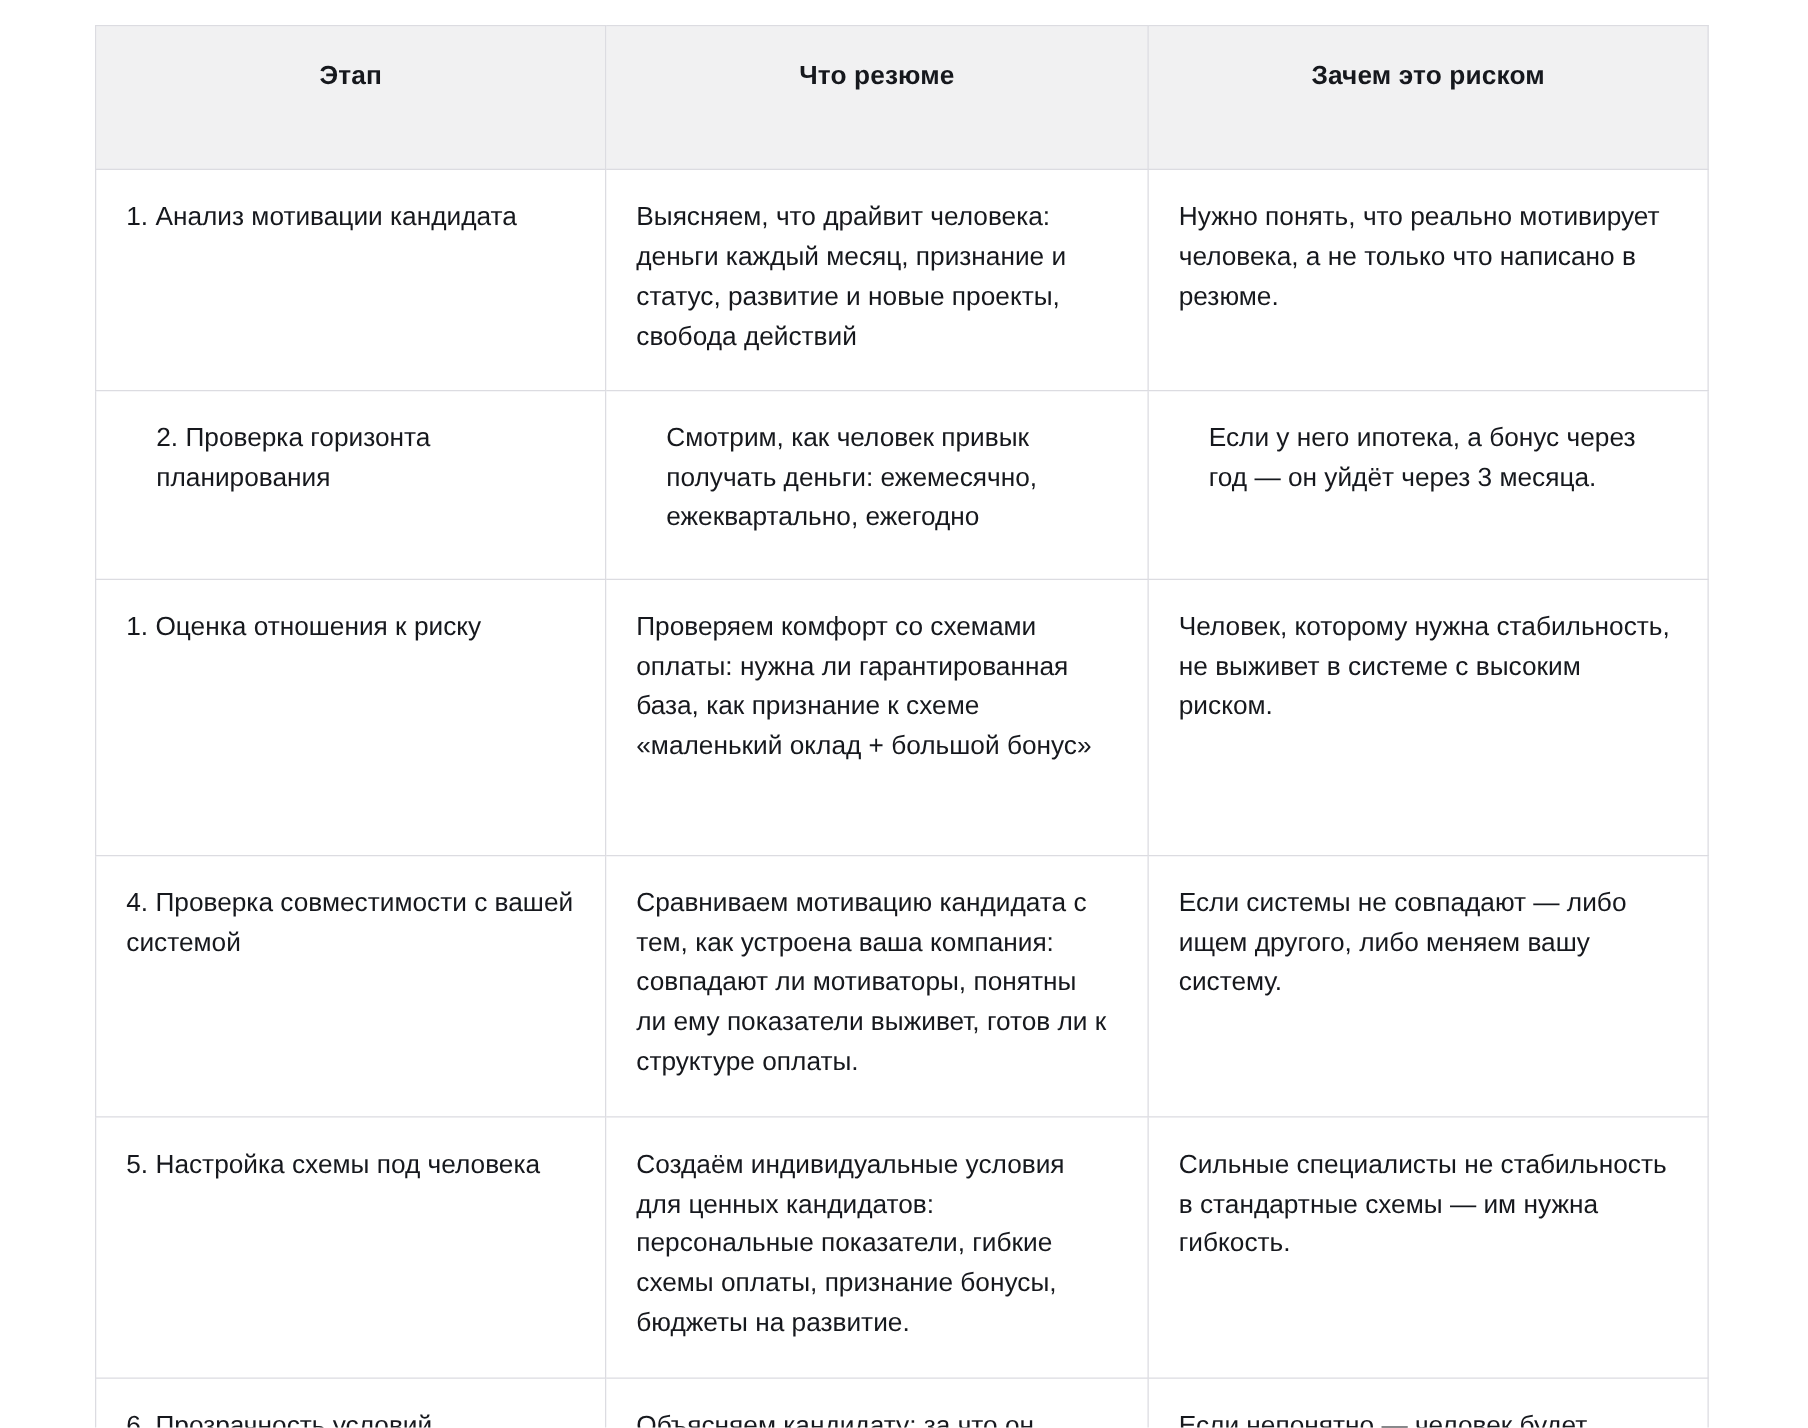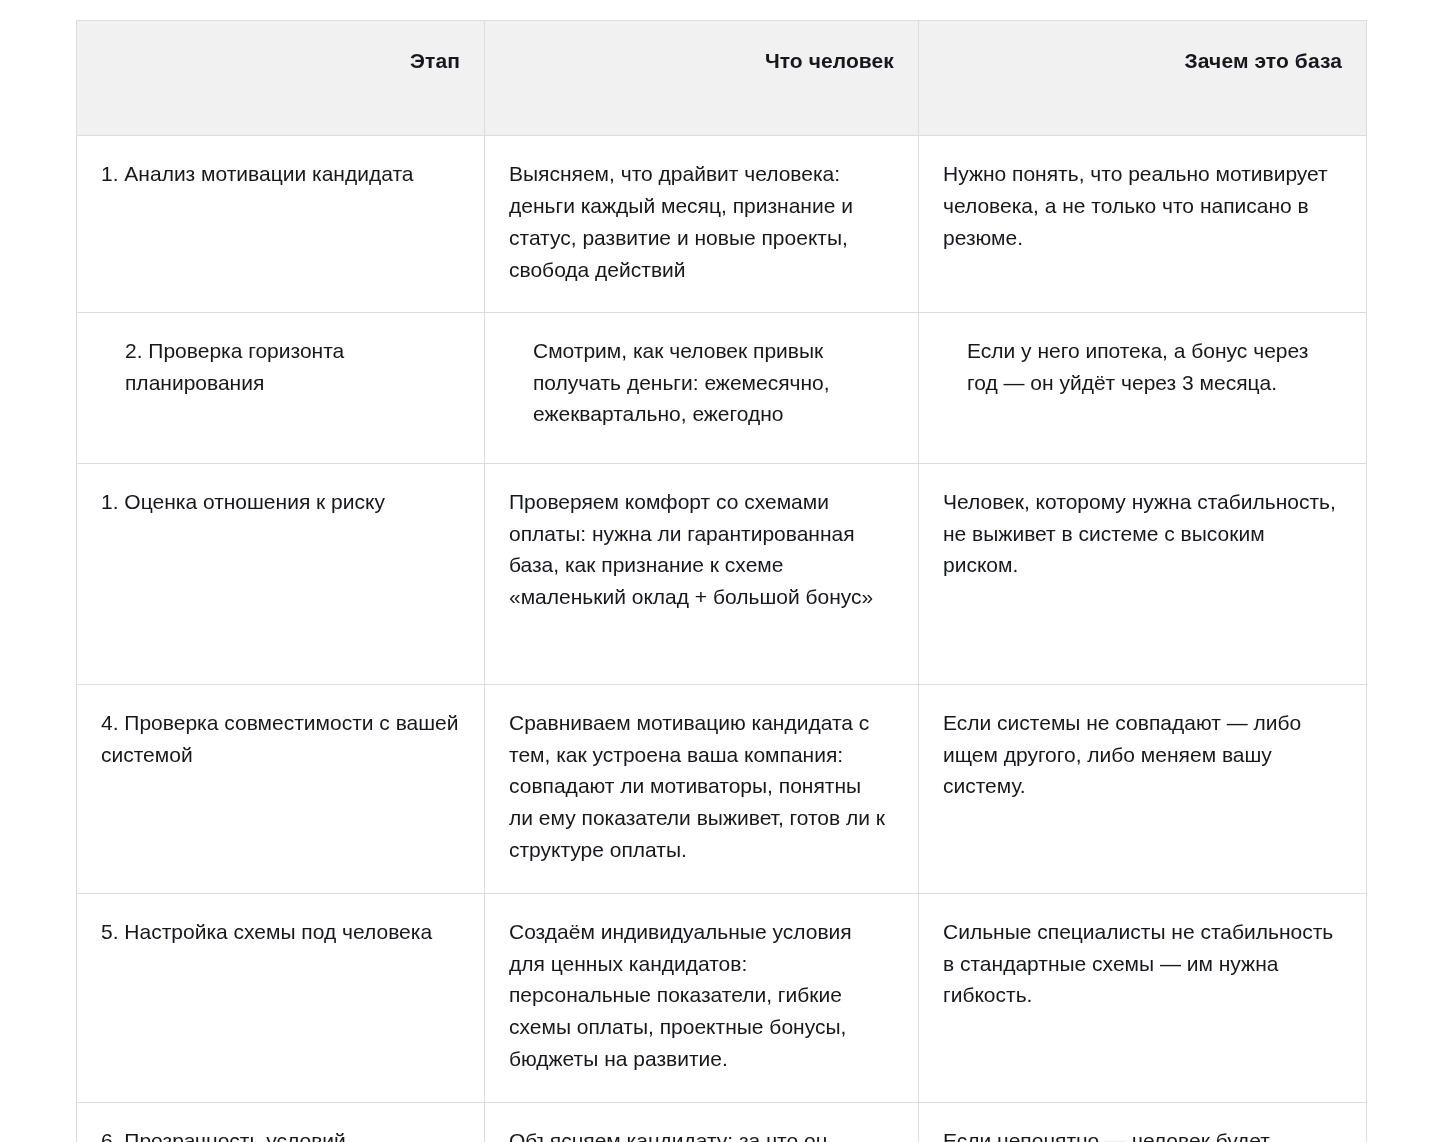--- a/index.html
+++ b/index.html
@@ -30,21 +30,21 @@
     background: #ffffff;
   }
 
   table.data-table col.col-stage  { width: 408px; }
   table.data-table col.col-action { width: 434px; }
   table.data-table col.col-why    { width: 448px; }
 
   thead th {
     background: #f1f1f2;
     border: 1px solid #dcdce1;
-    text-align: right;
+    text-align: center;
     vertical-align: top;
     font-size: 21px;
     font-weight: bold;
     color: #16181d;
     padding: 28px 24px 62px 24px;
     letter-spacing: 0.1px;
   }
 
   tbody td {
     border: 1px solid #dcdce1;
@@ -76,22 +76,22 @@
 
   <table class="data-table">
     <colgroup>
       <col class="col-stage">
       <col class="col-action">
       <col class="col-why">
     </colgroup>
     <thead>
       <tr>
         <th>Этап</th>
-        <th>Что человек</th>
-        <th>Зачем это база</th>
+        <th>Что резюме</th>
+        <th>Зачем это риском</th>
       </tr>
     </thead>
     <tbody>
       <tr class="r1">
         <td class="cell-stage">1. Анализ мотивации кандидата</td>
         <td class="cell-action">Выясняем, что драйвит человека: деньги каждый месяц, признание и статус, развитие и новые проекты, свобода действий</td>
         <td class="cell-why">Нужно понять, что реально мотивирует человека, а не только что написано в резюме.</td>
       </tr>
       <tr class="r2">
         <td class="cell-stage">2. Проверка горизонта планирования</td>
@@ -103,21 +103,21 @@
         <td class="cell-action">Проверяем комфорт со схемами оплаты: нужна ли гарантированная база, как признание к схеме «маленький оклад + большой бонус»</td>
         <td class="cell-why">Человек, которому нужна стабильность, не выживет в системе с высоким риском.</td>
       </tr>
       <tr class="r4">
         <td class="cell-stage">4. Проверка совместимости с вашей системой</td>
         <td class="cell-action">Сравниваем мотивацию кандидата с тем, как устроена ваша компания: совпадают ли мотиваторы, понятны ли ему показатели выживет, готов ли к структуре оплаты.</td>
         <td class="cell-why">Если системы не совпадают — либо ищем другого, либо меняем вашу систему.</td>
       </tr>
       <tr class="r5">
         <td class="cell-stage">5. Настройка схемы под человека</td>
-        <td class="cell-action">Создаём индивидуальные условия для ценных кандидатов: персональные показатели, гибкие схемы оплаты, проектные бонусы, бюджеты на развитие.</td>
+        <td class="cell-action">Создаём индивидуальные условия для ценных кандидатов: персональные показатели, гибкие схемы оплаты, признание бонусы, бюджеты на развитие.</td>
         <td class="cell-why">Сильные специалисты не стабильность в стандартные схемы — им нужна гибкость.</td>
       </tr>
       <tr class="r6">
         <td class="cell-stage">6. Прозрачность условий</td>
         <td class="cell-action">Объясняем кандидату: за что он получает деньги, когда получает, как считается результат, от чего зависит бонус.</td>
         <td class="cell-why">Если непонятно — человек будет думать, что его обманывают, и уйдёт.</td>
       </tr>
     </tbody>
   </table>
 

